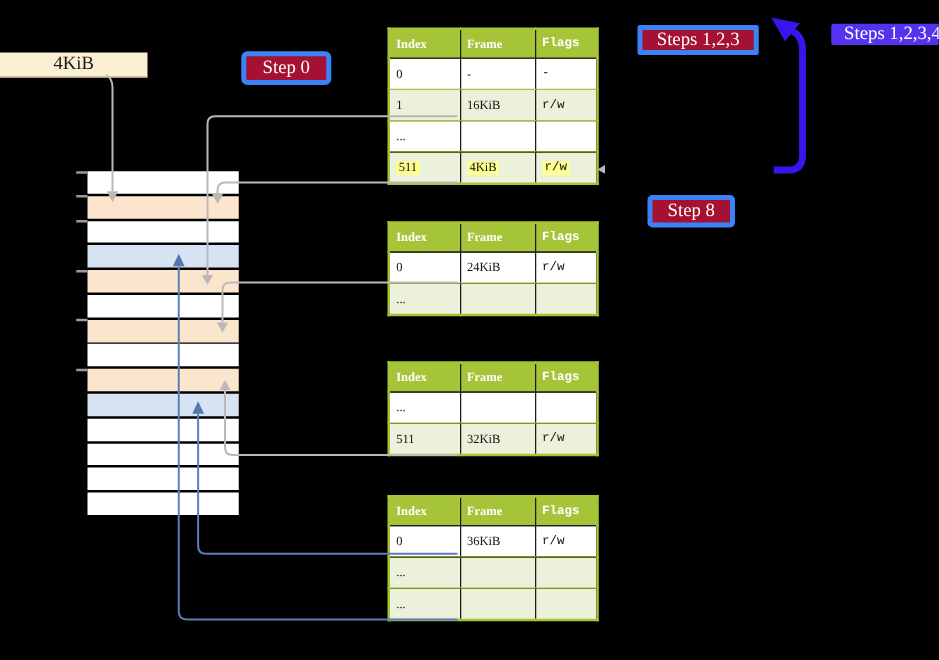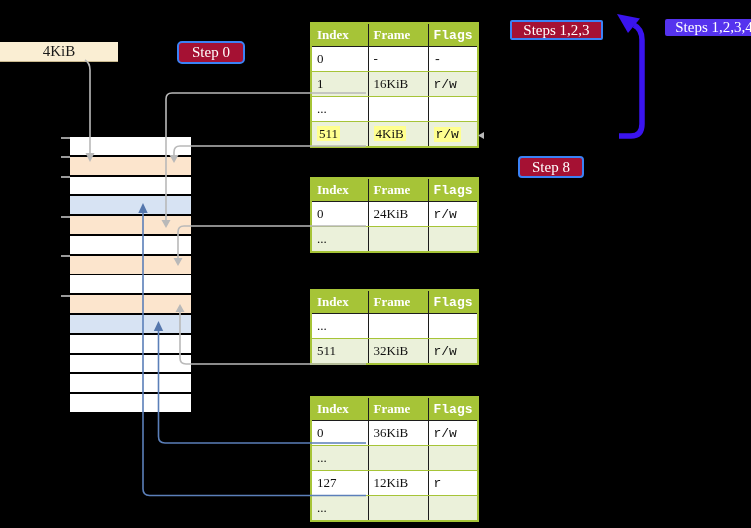--- a/index.html
+++ b/index.html
@@ -3,36 +3,36 @@
 <meta charset="utf-8">
 <style>
   html,body{margin:0;padding:0;background:#000;}
   #canvas{position:relative;width:751px;height:528px;background:#000;overflow:hidden;
           font-family:"Liberation Serif","DejaVu Serif",serif;}
   
   .frame-label{position:absolute;left:0;top:42px;width:118px;height:19px;background:#faeed3;
     color:#1a1a1a;font-size:15px;line-height:19px;text-align:center;border-bottom:1px solid #c9b98e;}
   
   .badge{position:absolute;color:#fff;font-size:15px;text-align:center;white-space:nowrap;}
-  .badge.red{background:#a51133;border:2px solid #3b82f6;}
+  .badge.red{background:#a51133;border:4px solid #3b82f6;}
   .badge.blue{background:#5533ee;}
-  #step0{left:177px;top:41px;width:64px;height:19px;line-height:19px;border-radius:5px;}
+  #step0{left:193px;top:41px;width:64px;height:19px;line-height:19px;border-radius:5px;}
   #steps123{left:510px;top:20px;width:89px;height:16px;line-height:16px;border-radius:2px;}
   #steps1234{left:665px;top:19px;width:98px;height:17px;line-height:17px;border-radius:2px;}
   #step4{left:518px;top:156px;width:62px;height:18px;line-height:18px;border-radius:4px;}
   
   #memstack{position:absolute;left:70px;top:137px;width:121px;}
   .mrow{height:17.9px;margin-bottom:1.9px;}
   .mrow.white{background:#ffffff;}
   .mrow.peach{background:#fce5cd;}
   .mrow.blue{background:#d7e3f3;}
   .tick{position:absolute;left:61px;width:9px;height:2px;background:#9b9b9b;}
   
   table.pt{position:absolute;left:310px;border-collapse:collapse;table-layout:fixed;
-    border:2px solid #a6c437;font-size:13px;color:#111;}
+    border:2px solid #a6c437;font-size:10px;color:#111;}
   .pt th{background:#a6c437;color:#fff;font-weight:bold;text-align:left;
     height:22px;padding:0 0 0 5px;border-right:1px solid #1c1c1c;border-bottom:1px solid #1c1c1c;}
   .pt td{background:#fff;height:24px;padding:0 0 0 5px;border-right:1px solid #1c1c1c;
     border-bottom:1px solid #a6c437;overflow:hidden;}
   .pt tr.shade td{background:#ebf1da;}
   .pt th:last-child,.pt td:last-child{border-right:none;font-family:Liberation Mono, monospace;}
   .pt .hl{background:#ffff8f;padding:0 2px;}
   #pt1{top:22px;} #pt2{top:177px;} #pt3{top:289px;} #pt4{top:396px;}
   
   #arrows{position:absolute;left:0;top:0;z-index:9;pointer-events:none;}
@@ -184,25 +184,20 @@
         <tr>
           <td>0</td>
           <td>36KiB</td>
           <td>r/w</td>
         </tr>
         <tr class="shade">
           <td>...</td>
           <td></td>
           <td></td>
         </tr>
-        <tr>
-          <td>127</td>
-          <td>12KiB</td>
-          <td>r</td>
-        </tr>
         <tr class="shade">
           <td>...</td>
           <td></td>
           <td></td>
         </tr>
       </tbody>
     </table>
 
   <svg id="arrows" width="751" height="528">
 

